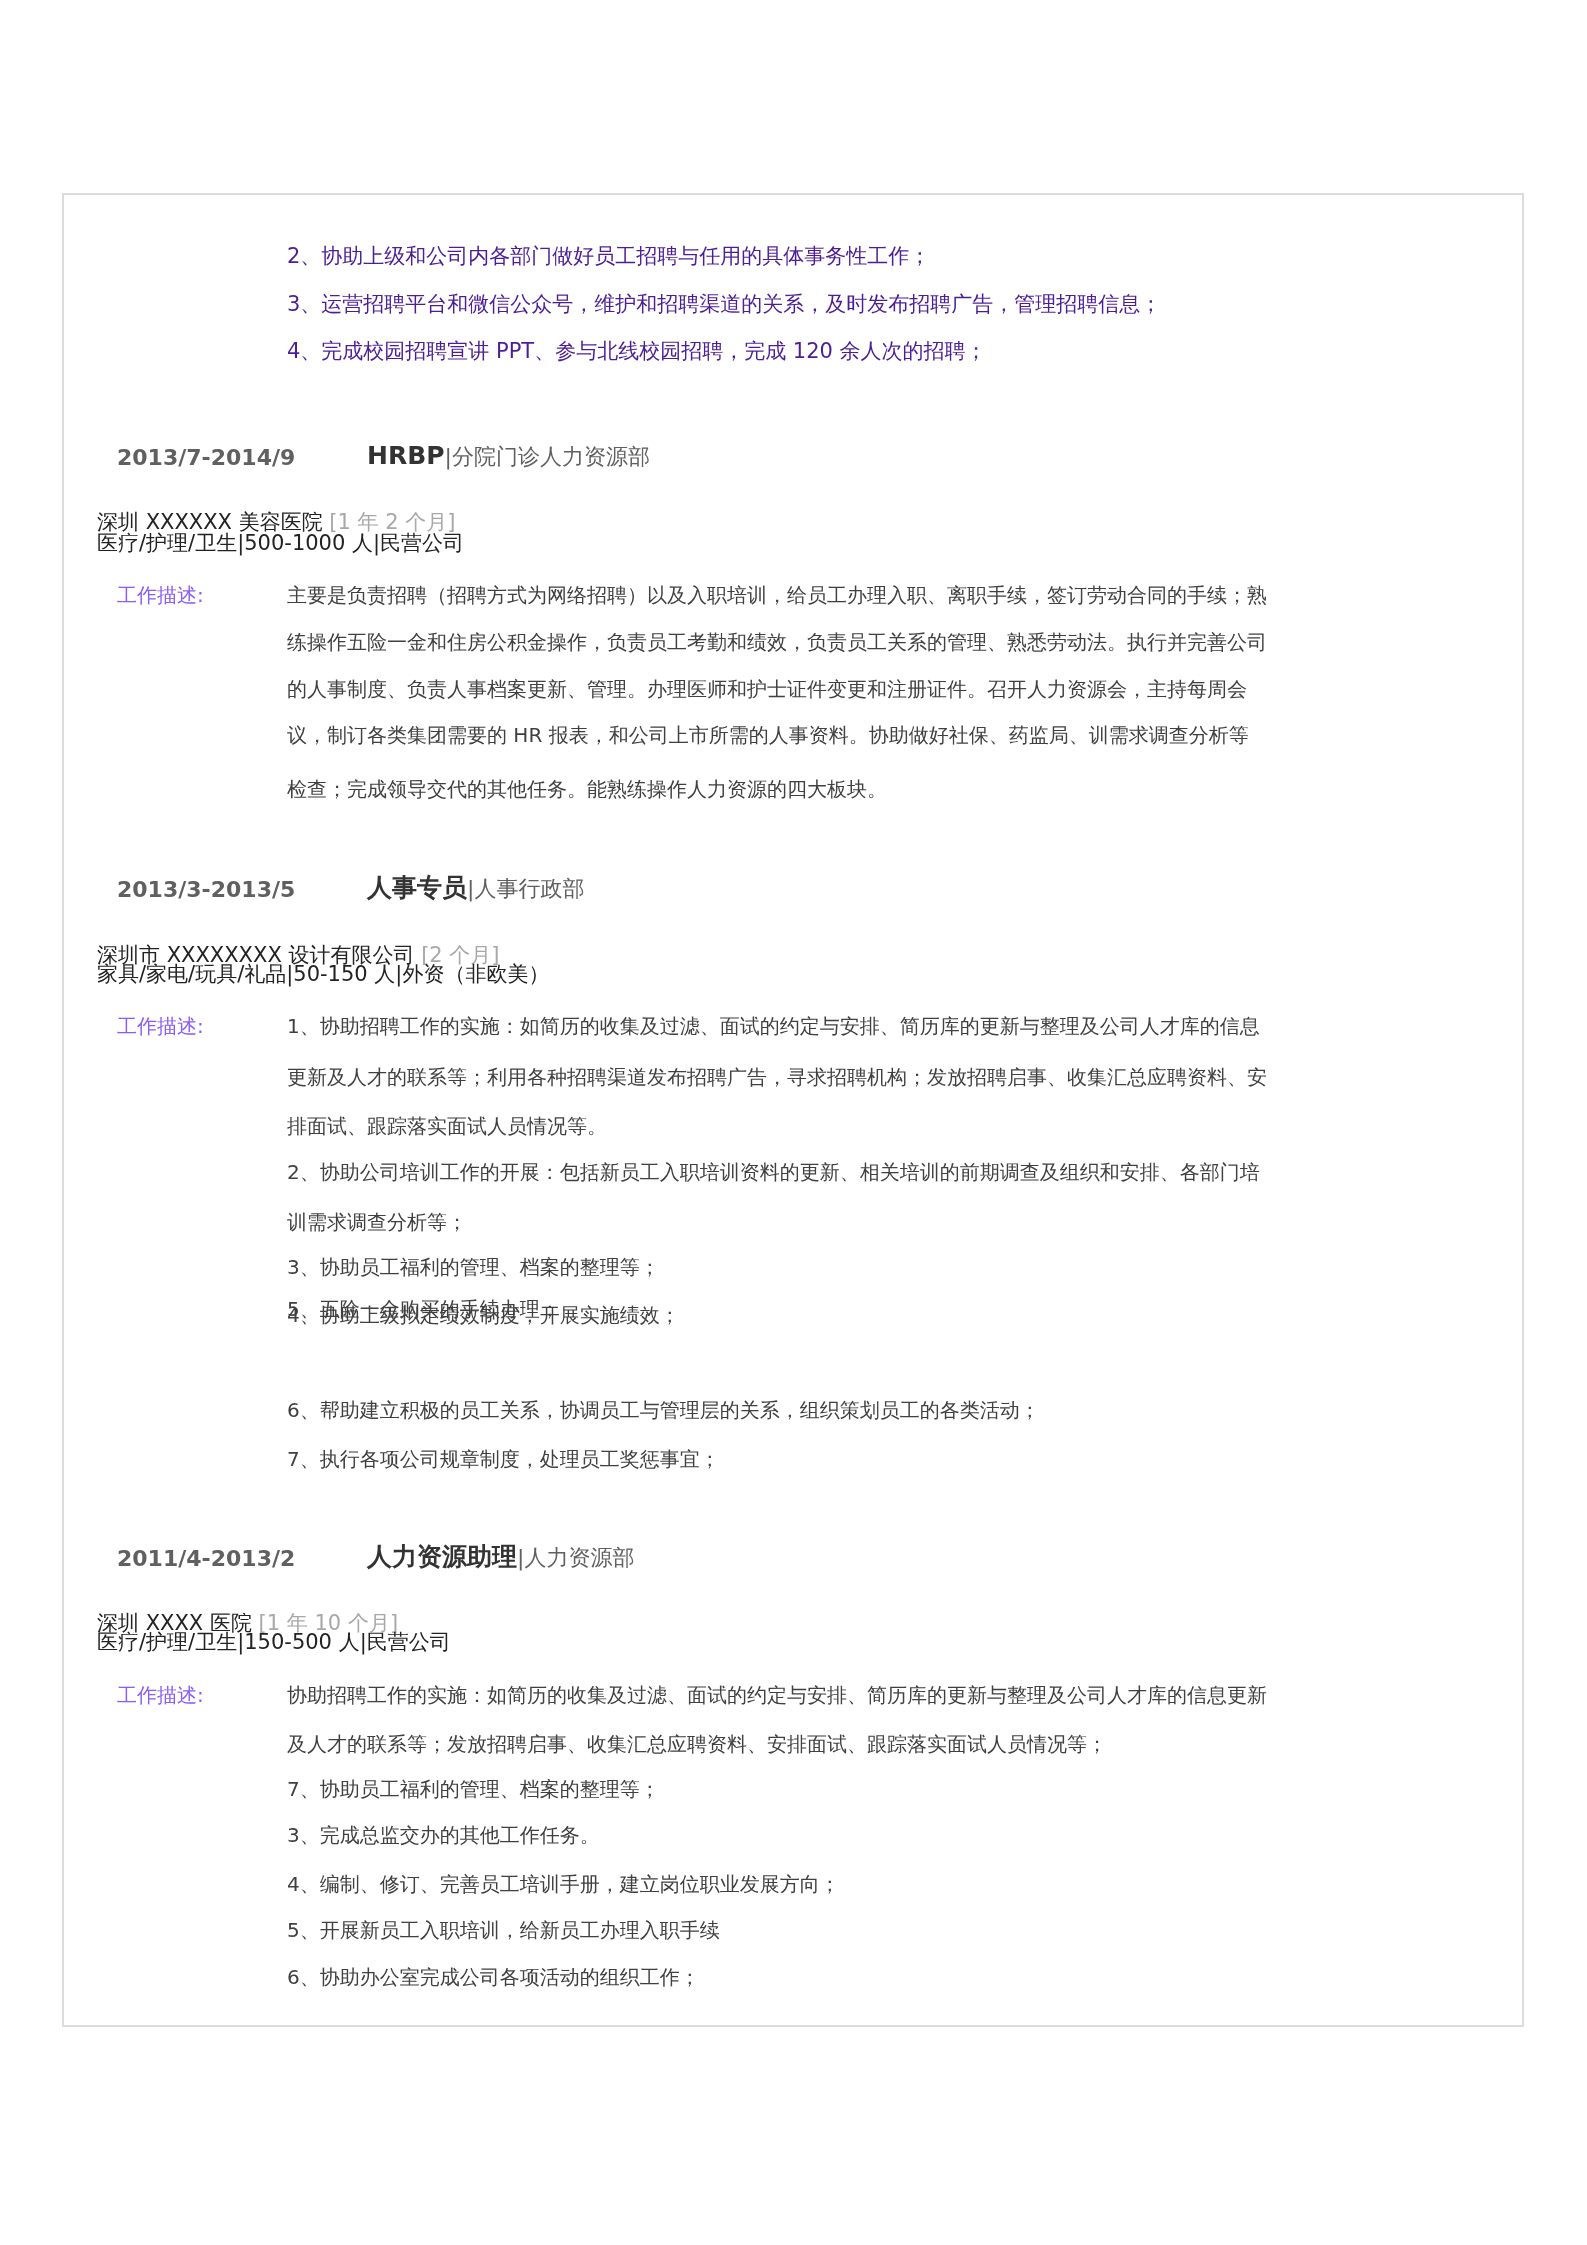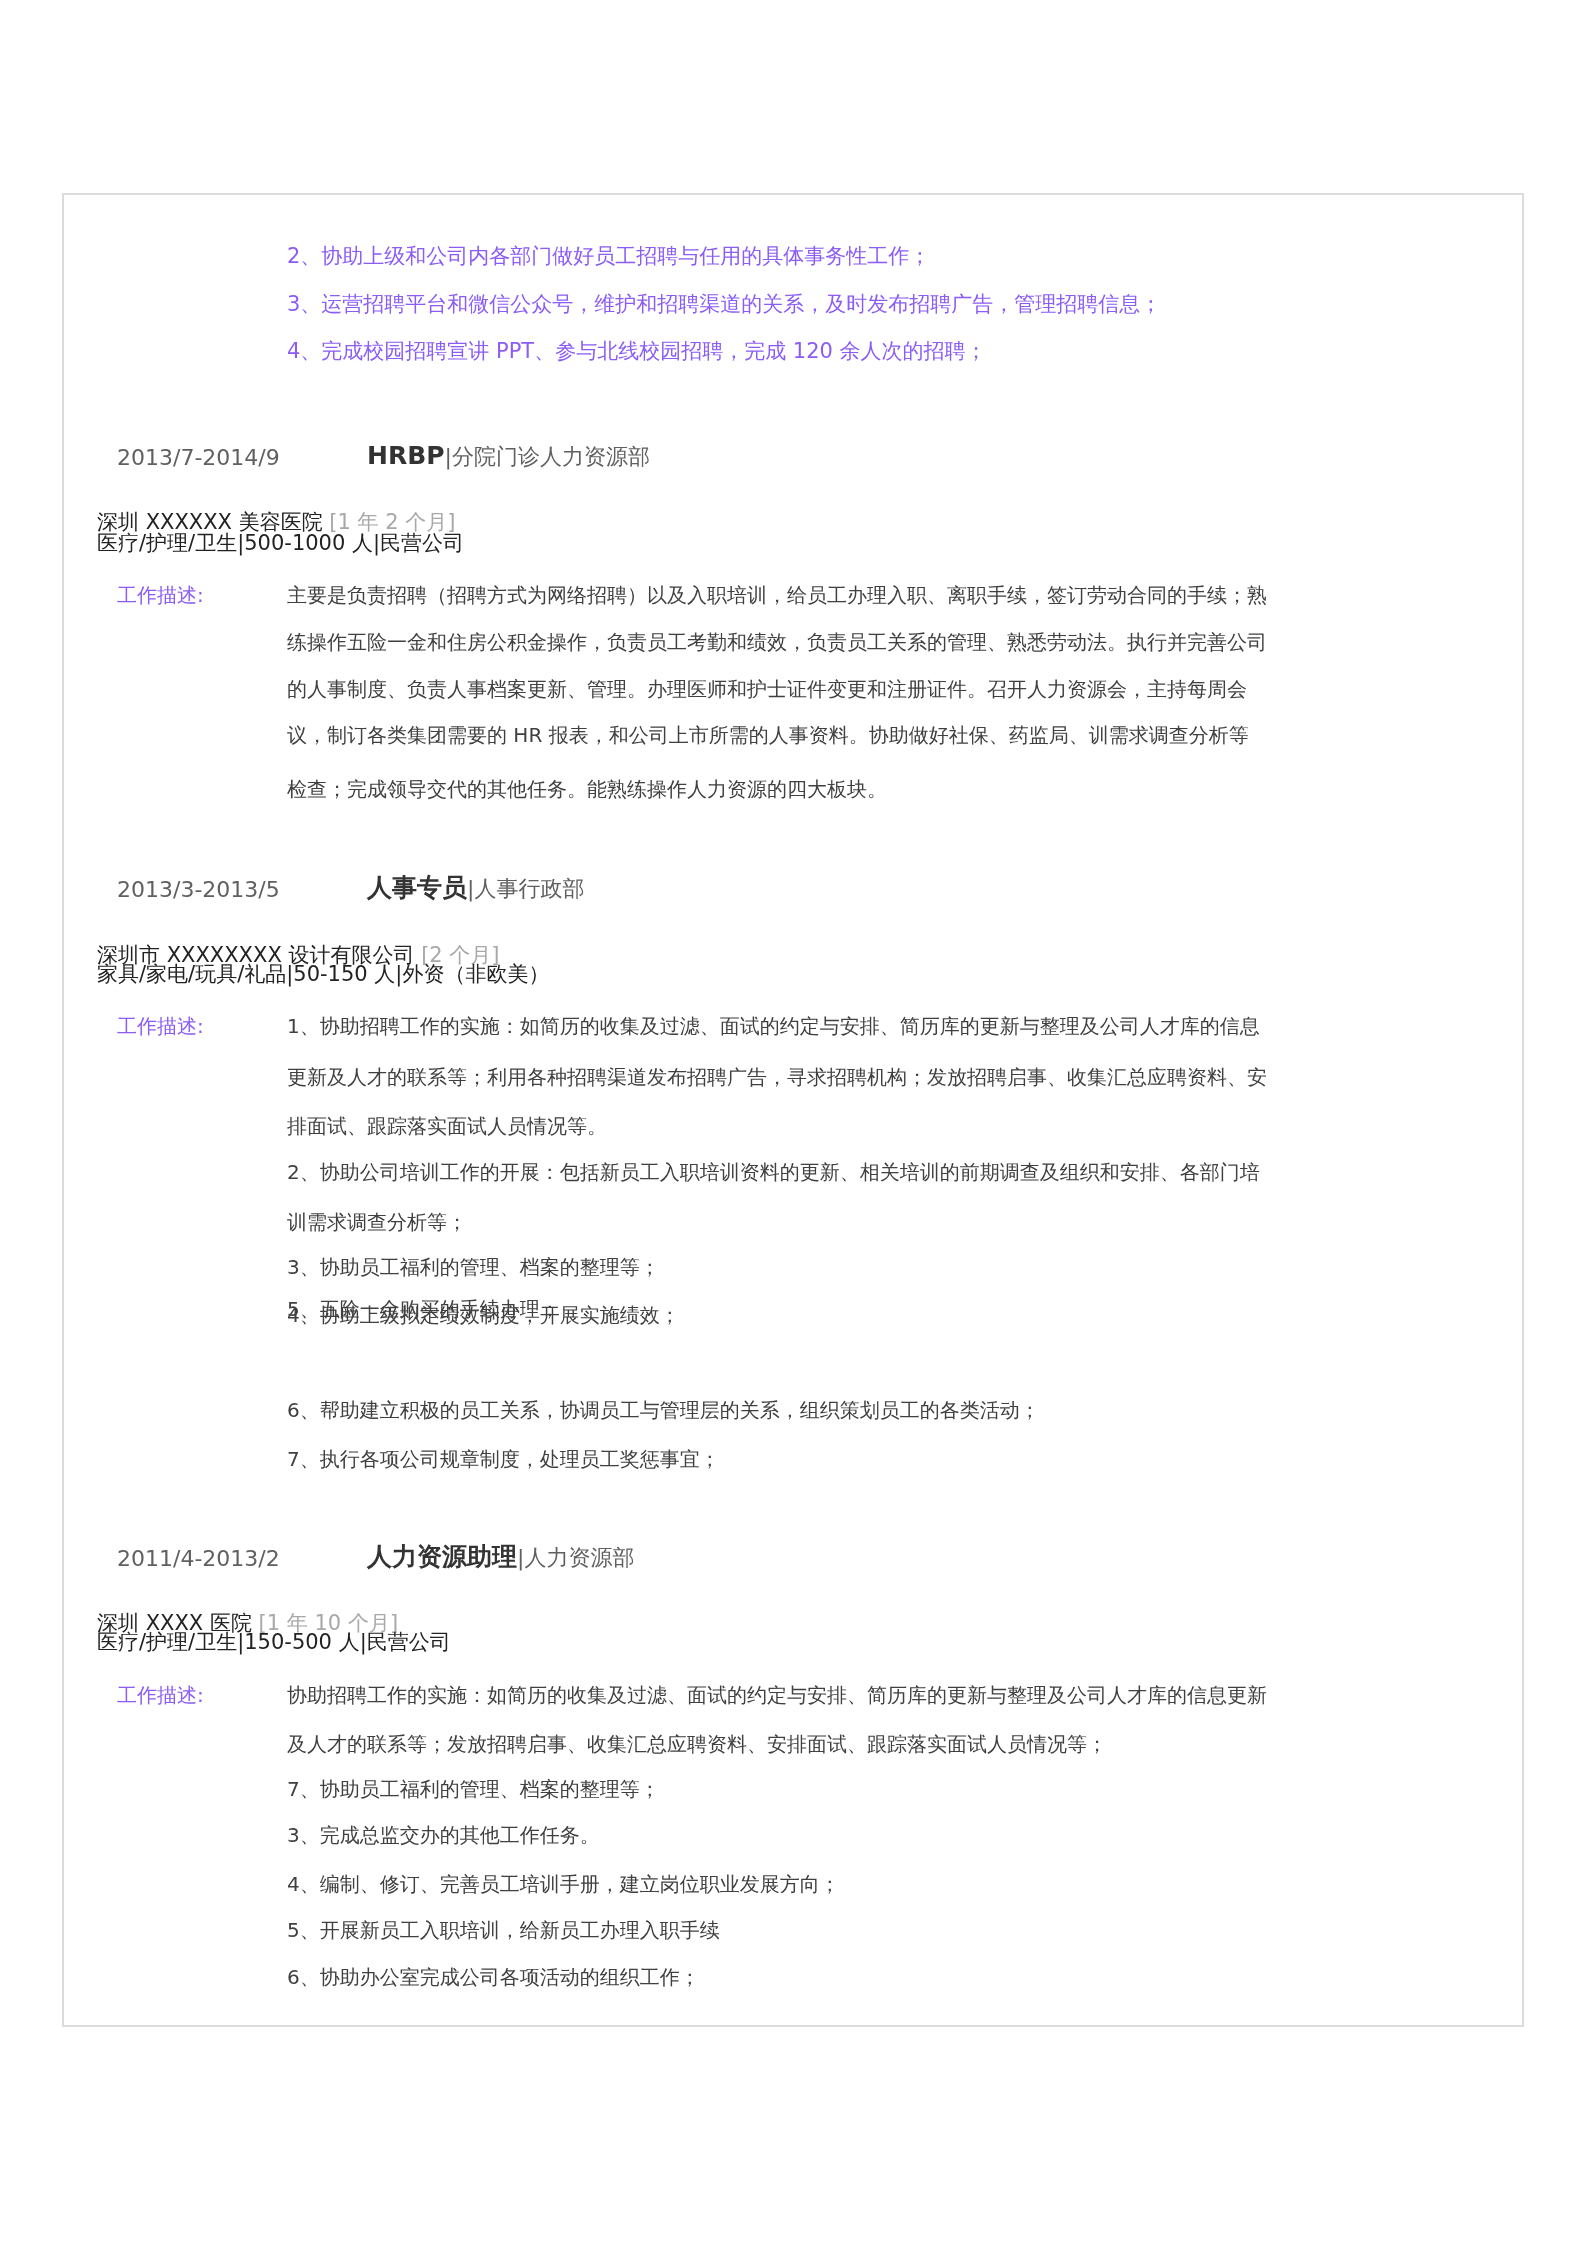--- a/index.html
+++ b/index.html
@@ -1,22 +1,22 @@
 <!DOCTYPE html>
 <html><head>
 <meta charset="utf-8">
 <style>
   html, body { margin:0; padding:0; background:#ffffff; }
   body { width:1587px; height:2245px; position:relative; overflow:hidden;
          font-family:"DejaVu Sans","Liberation Sans",sans-serif; color:#333; }
   .frame { position:absolute; left:62px; top:193px; width:1462px; height:1834px;
            border:2px solid #dcdcdc; box-sizing:border-box; background:#fff; }
   .line { position:absolute; white-space:nowrap; font-size:21px; line-height:28px; }
-  .item { left:223px; color:#8b5cf6; }
-  .date { left:53px; color:#606060; font-size:22px; }
+  .item { left:223px; color:#4c1d95; }
+  .date { left:53px; color:#606060; font-size:22px;font-weight:bold; }
   .title { left:303px; font-size:22px; color:#606060; }
   .title b { font-weight:bold; font-size:25px; color:#333; }
   .company { left:33px; color:#222; font-size:21px;margin-top:24px; }
   .company .dur { color:#a8a8a8; }
   .industry { left:33px; color:#222; font-size:21px; }
   .label { left:53px; color:#8b5cf6; font-size:20px; }
   .desc { left:223px; color:#404040; font-size:20px; }
 </style>
 </head>
 <body>

